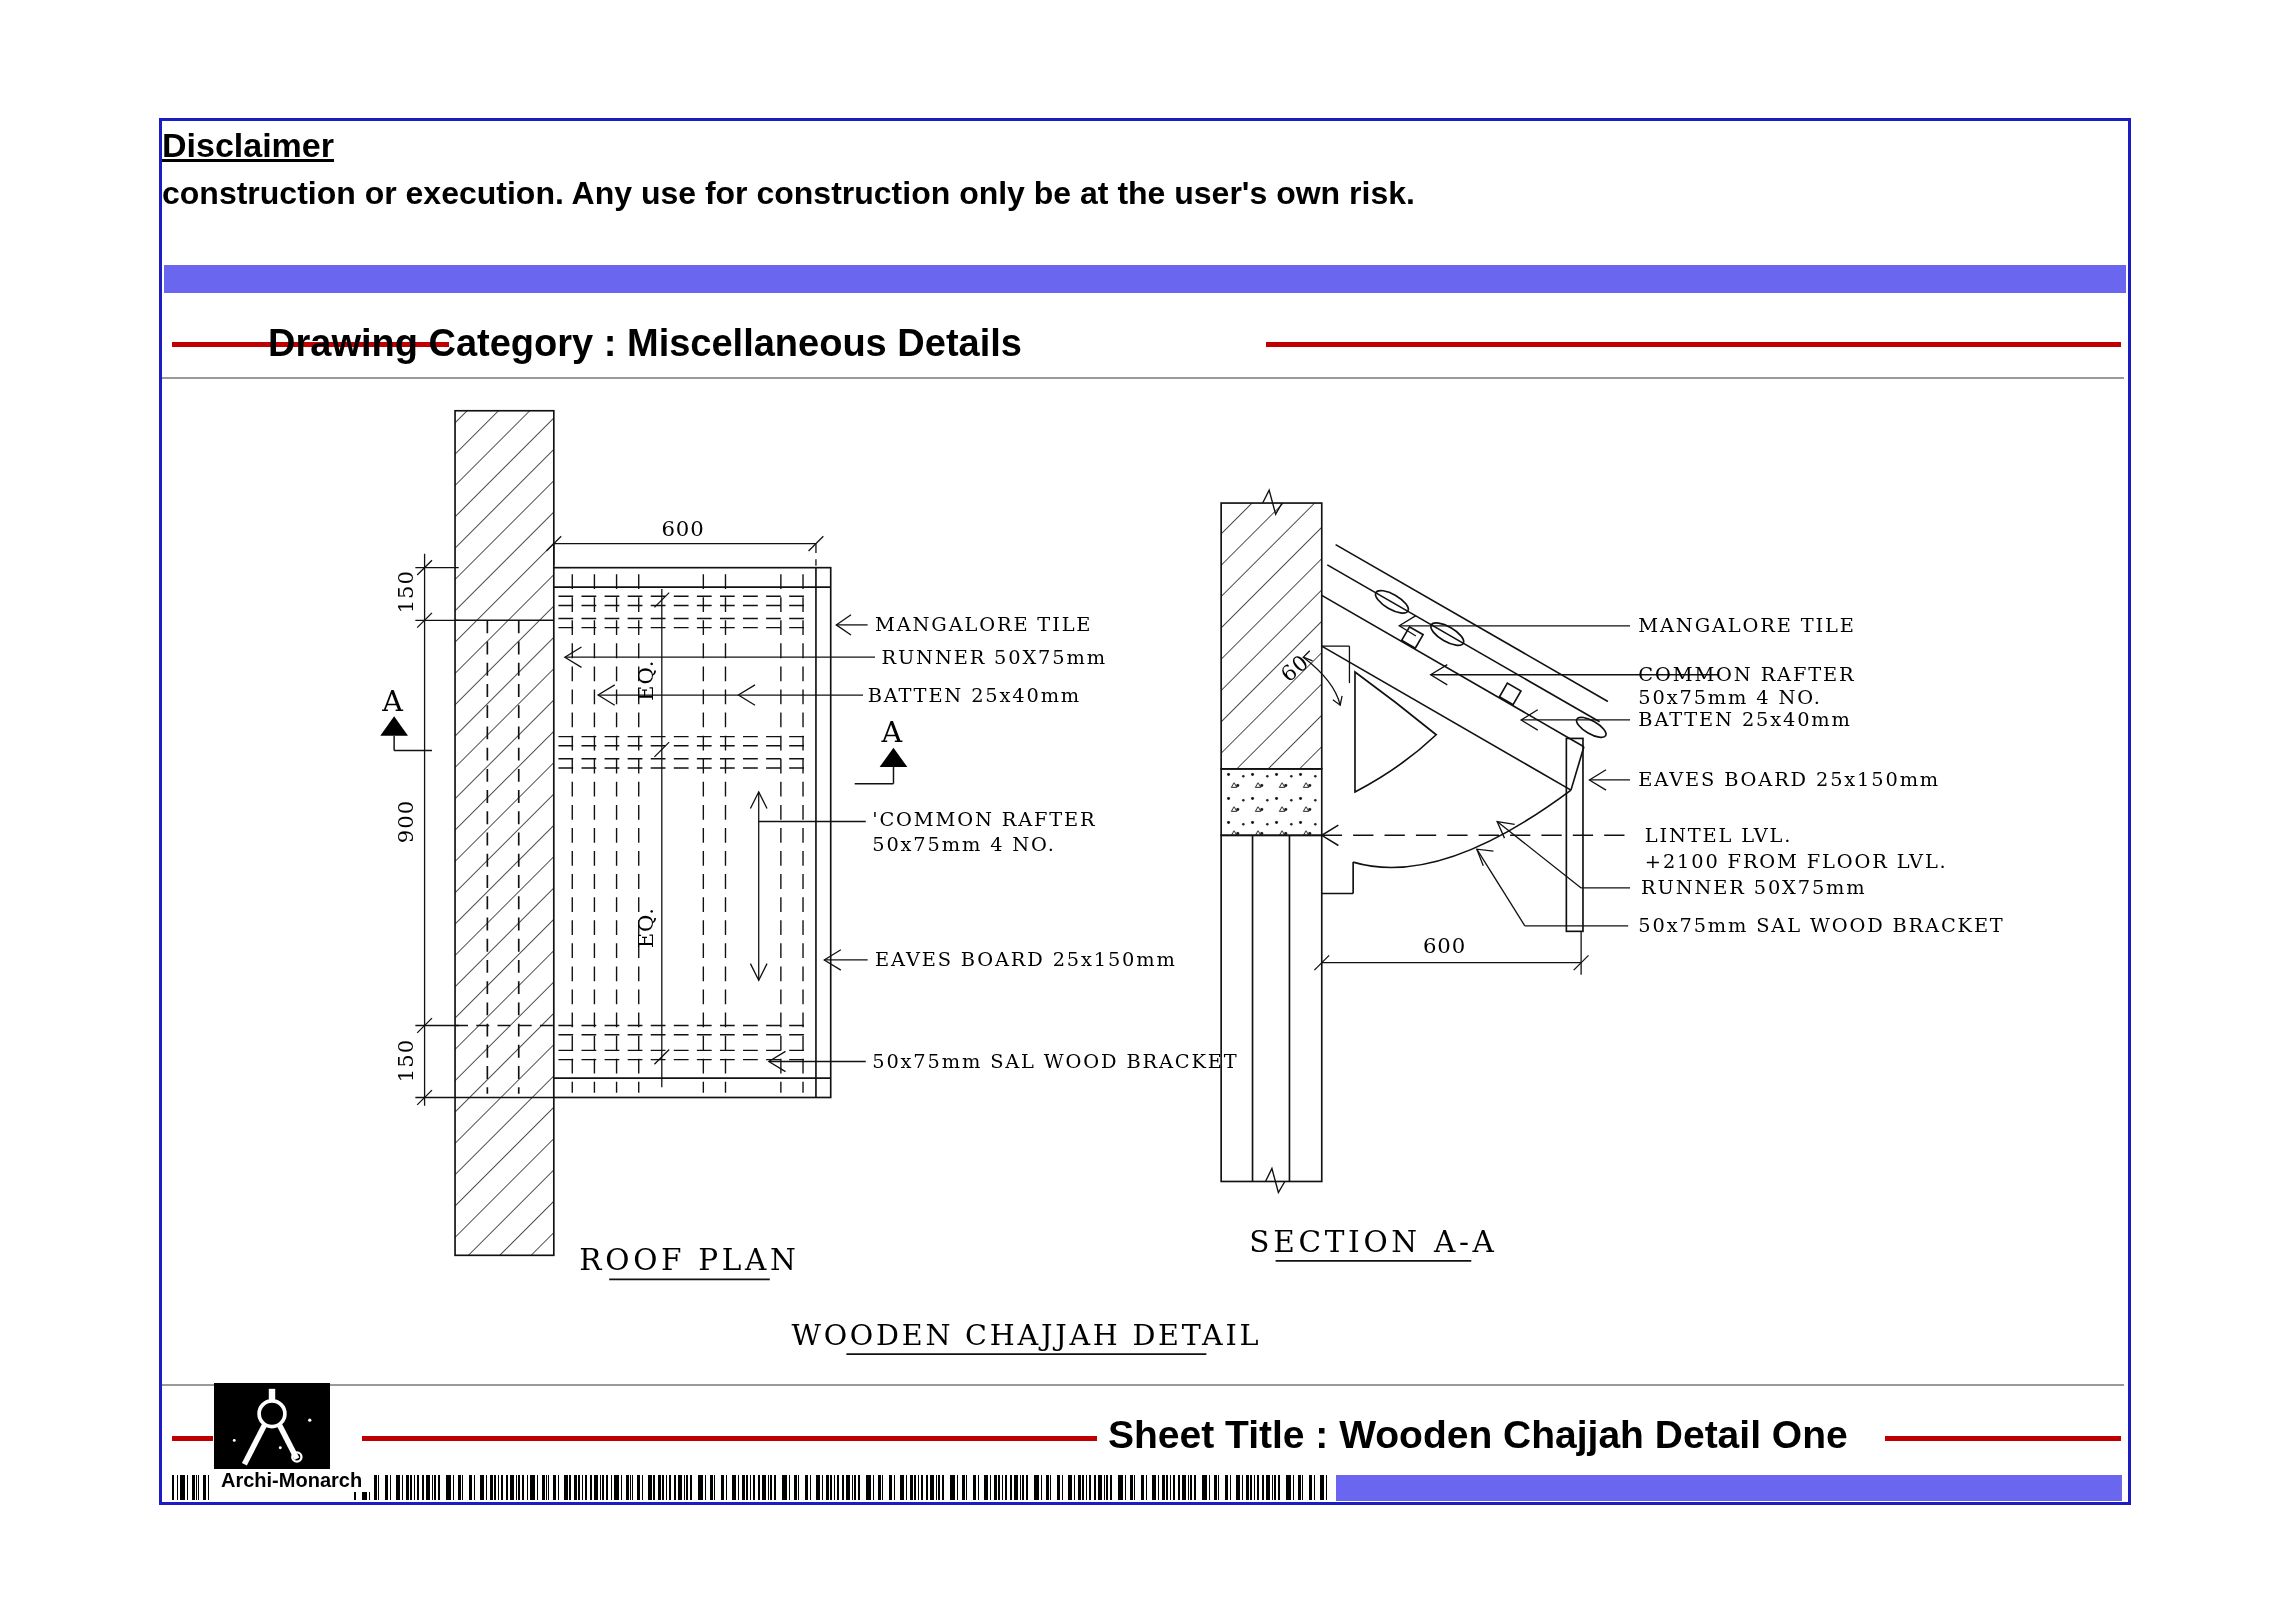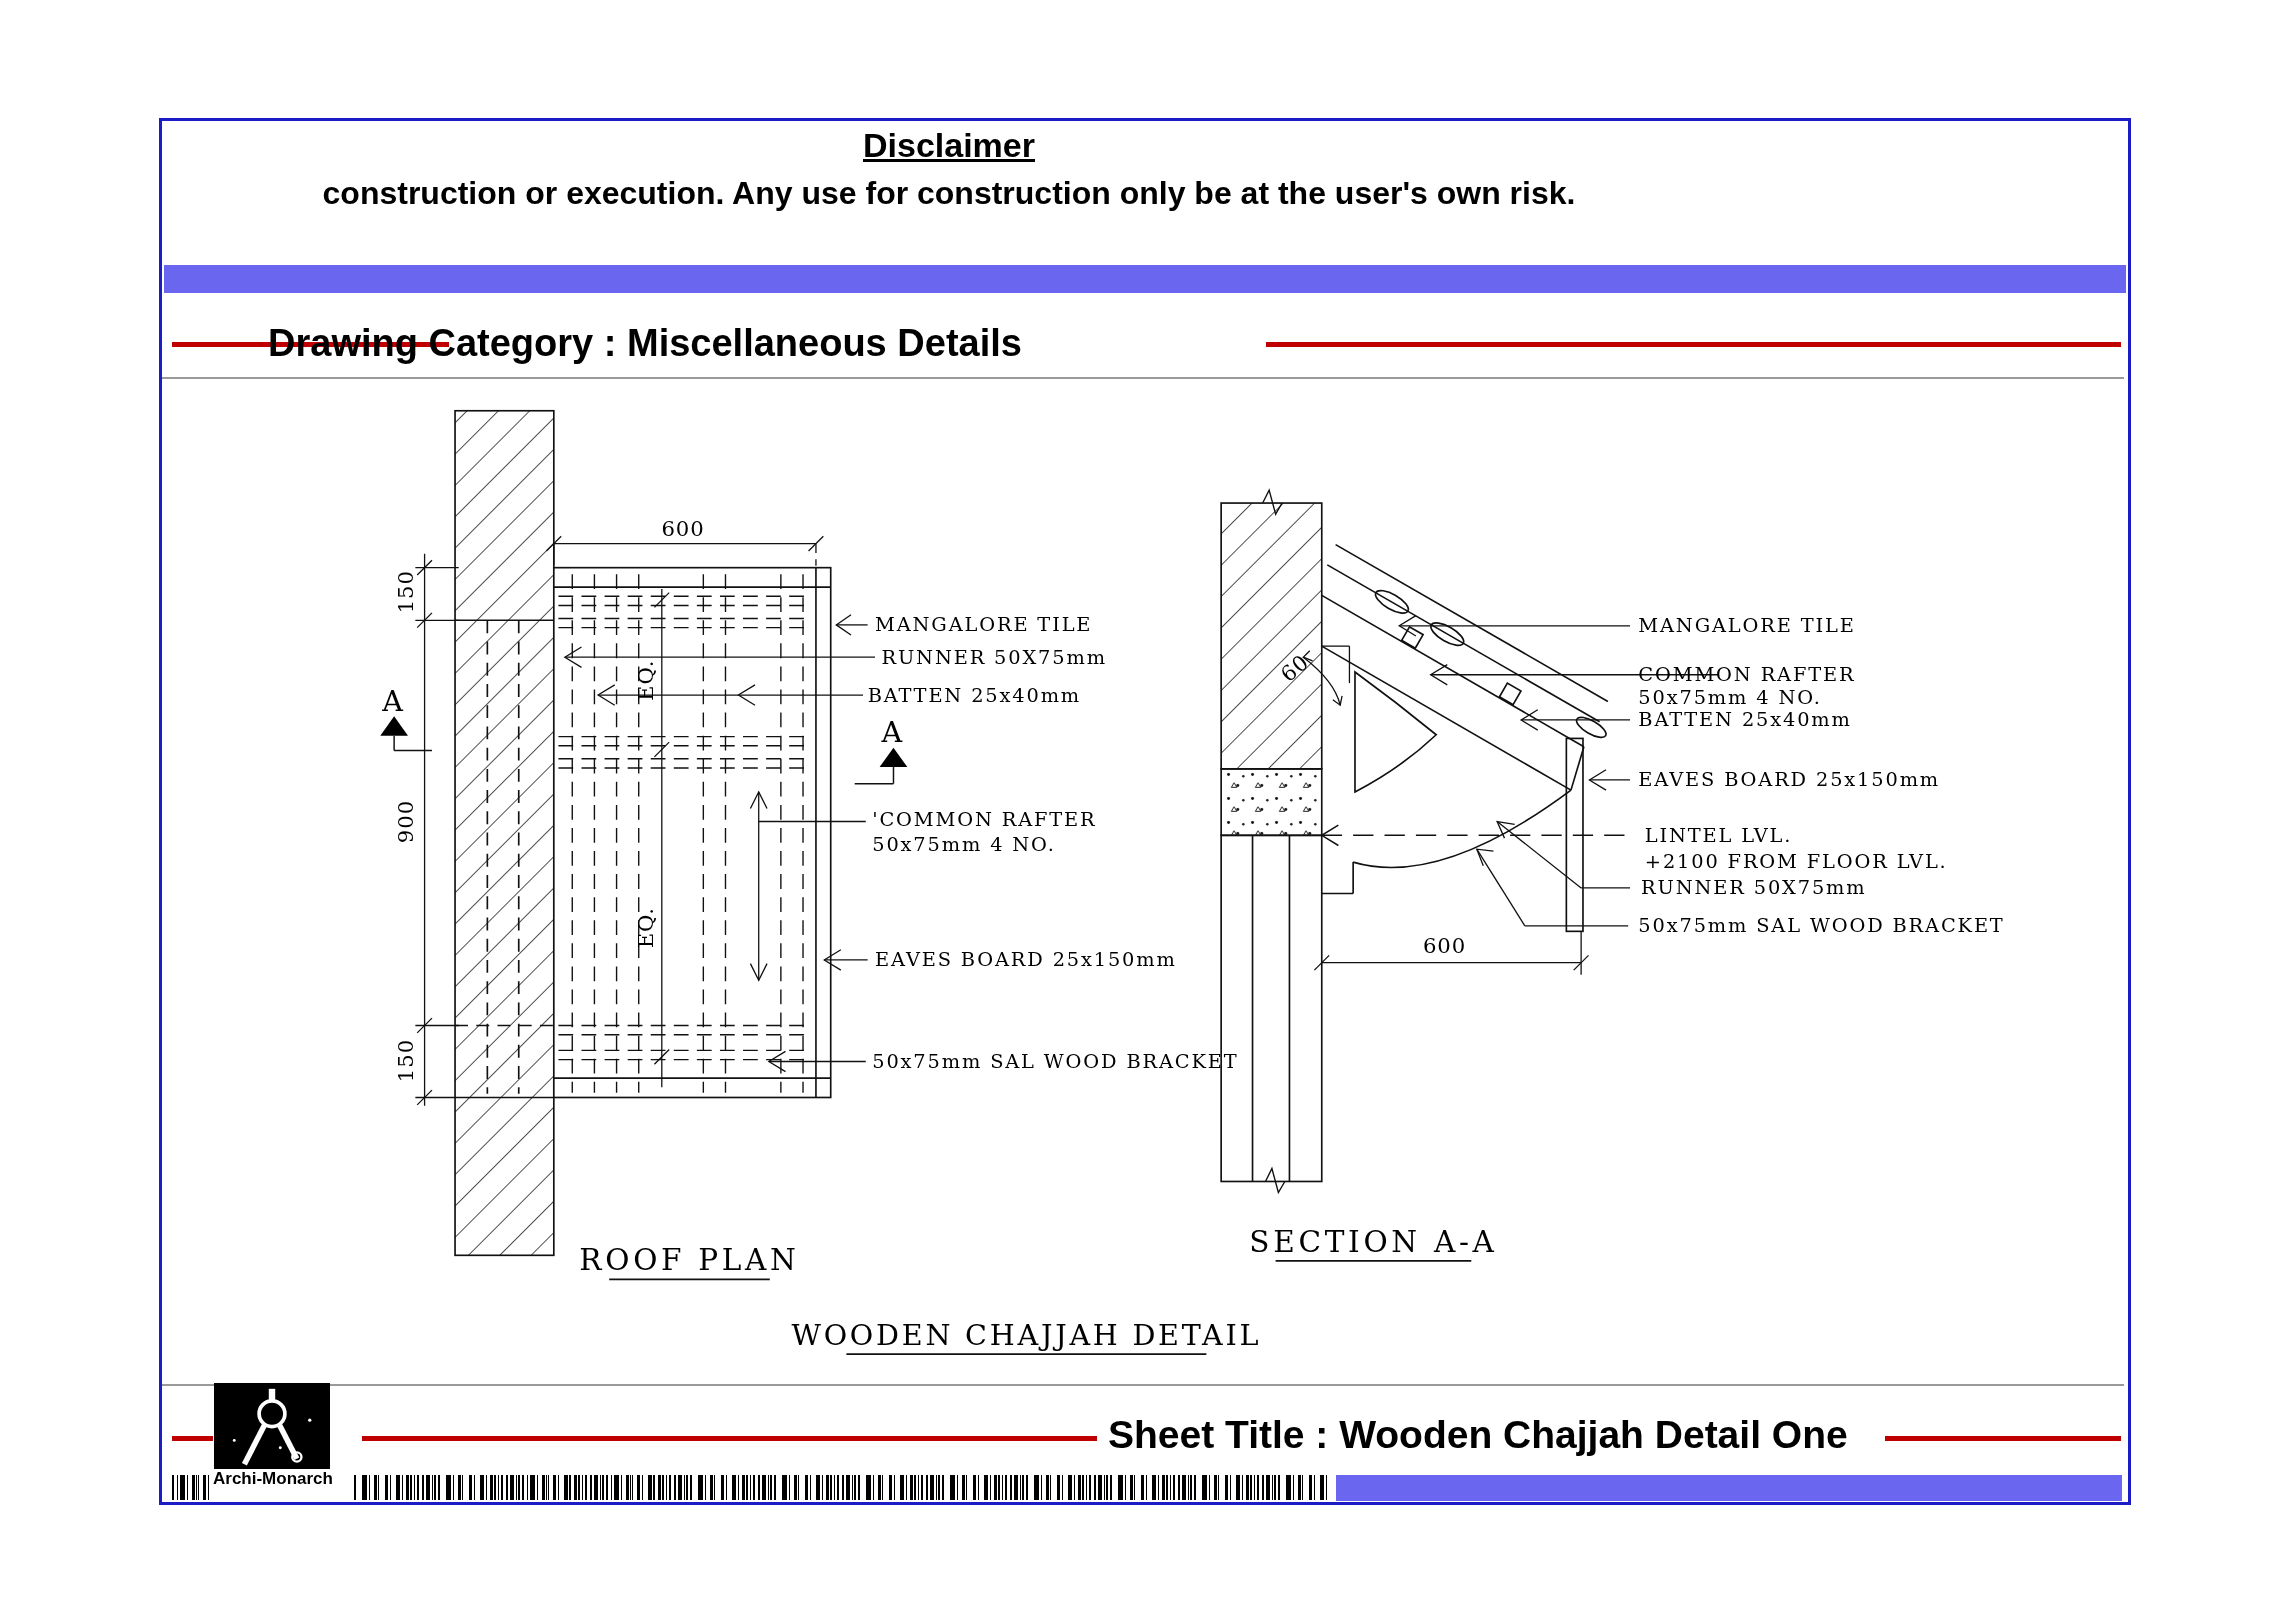--- a/index.html
+++ b/index.html
@@ -1,33 +1,33 @@
 <!DOCTYPE html>
 <html style="font-size:14.8px"><head>
 <meta charset="utf-8">
 <style>
   html,body{margin:0;padding:0;background:#fff;}
   .page{position:relative;width:2290px;height:1619px;background:#ffffff;overflow:hidden;
         font-family:"Liberation Sans", sans-serif;color:#000;}
   .frame{position:absolute;left:159px;top:118px;width:1966px;height:1381px;
          border:3.7px solid #1c1cc4;background:#fff;}
-  .disc-wrap{position:absolute;left:162px;top:126px;width:1574px;text-align:center;}
+  .disc-wrap{position:absolute;left:162px;top:126px;width:1574px;text-align:left;}
   .disc-title{font-size:34px;font-weight:bold;text-decoration:underline;}
   .disc-body{font-size:32px;font-weight:bold;line-height:39px;margin-top:9.2px;}
   .band{position:absolute;background:#6b66f0;}
   .band-top{left:164px;top:265px;width:1962px;height:28px;}
   .band-bottom{left:1336px;top:1475px;width:786px;height:26px;}
   .category{position:absolute;top:322px;left:162px;width:1576px;text-align:center;
             font-size:38px;font-weight:bold;}
   .cat-inner{display:inline-block;position:relative;left:-305px;}
   .redline{position:absolute;height:4.6px;background:#c00000;}
   .grayline{position:absolute;left:162px;width:1962px;height:1.8px;background:#9a9a9a;}
   .svgwrap{position:absolute;left:0;top:0;width:2290px;height:1619px;}
   .sheet-title{position:absolute;left:1108px;top:1413px;font-size:39px;font-weight:bold;white-space:nowrap;}
-  .brand-label{position:absolute;left:210px;top:1469px;font-size:17px;font-weight:bold;white-space:nowrap;background:#fff;padding:0 3px;}
+  .brand-label{position:absolute;left:210px;top:1469px;font-size:20px;font-weight:bold;white-space:nowrap;background:#fff;padding:0 11px;}
   .logo{position:absolute;left:214px;top:1383px;width:116px;height:89px;background:#000;}
   .barcode{position:absolute;top:1475px;height:25px;background-color:#fff;
     background-image:
       repeating-linear-gradient(90deg,#000 0 1.8px,rgba(0,0,0,0) 1.8px 4.6px,#000 4.6px 5.5px,rgba(0,0,0,0) 5.5px 10px,#000 10px 13px,rgba(0,0,0,0) 13px 14.8px,#000 14.8px 15.7px,rgba(0,0,0,0) 15.7px 21px),
       repeating-linear-gradient(90deg,#000 0 0.9px,rgba(0,0,0,0) 0.9px 8.3px,#000 8.3px 10px,rgba(0,0,0,0) 10px 12px);}
   .bc1{left:172px;width:37px;}
   .bc2{left:354px;width:976px;}
   svg text{fill:#000;}
   .cadtext{font-family:"DejaVu Serif", serif;font-size:21px;letter-spacing:2px;}
   .cadtitle{font-family:"DejaVu Serif", serif;font-size:32px;letter-spacing:4px;}

